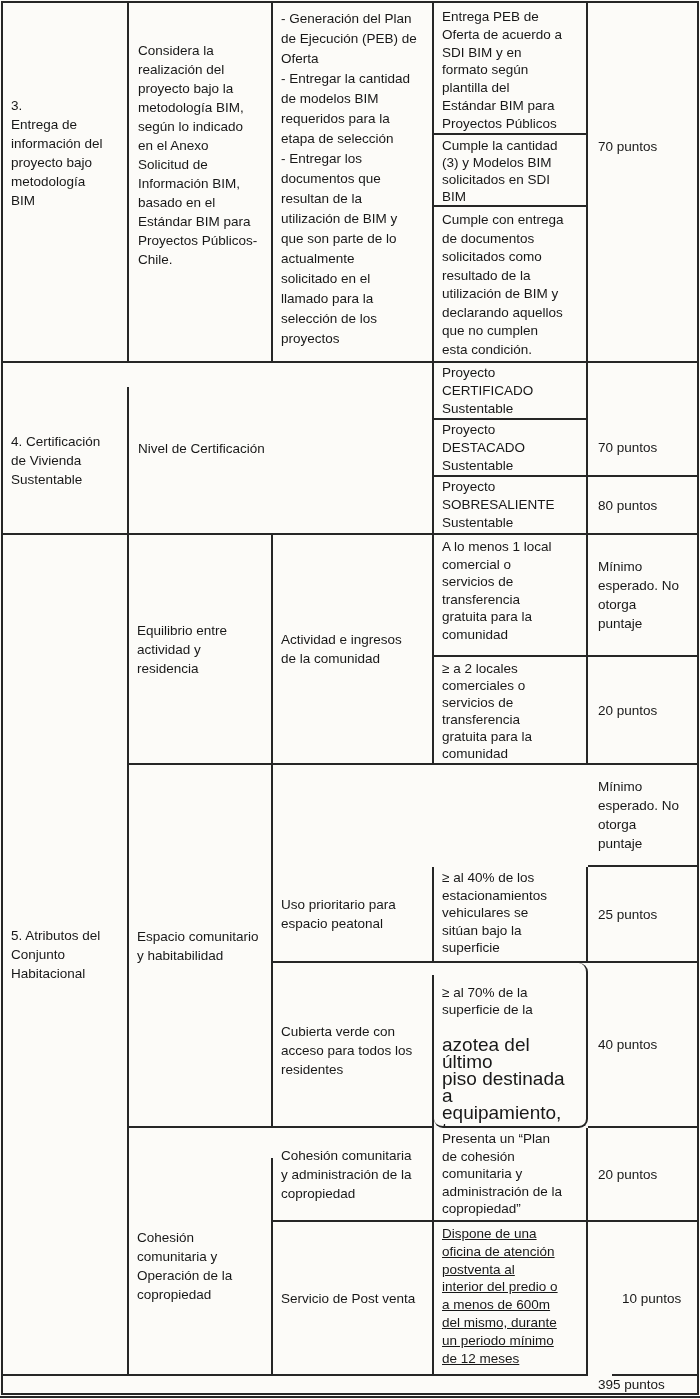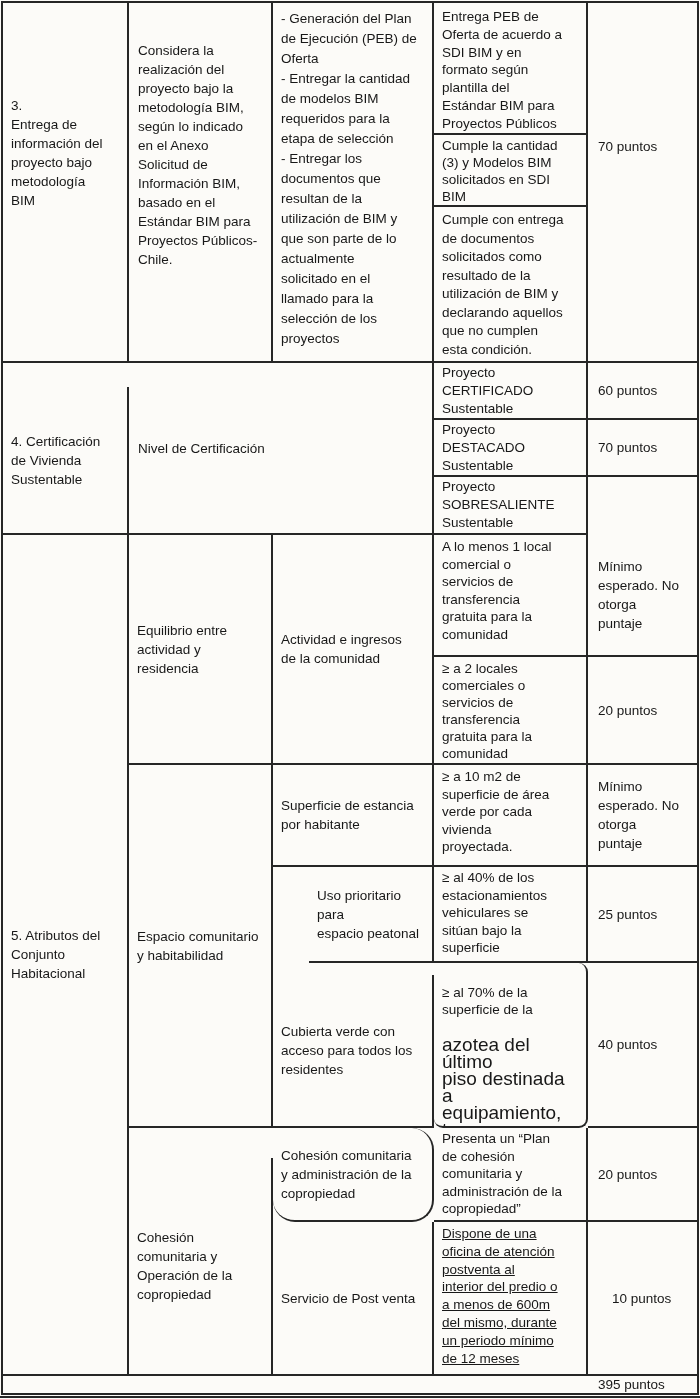--- a/index.html
+++ b/index.html
@@ -111,32 +111,32 @@
       <span>4. Certificación
 de Vivienda
 Sustentable</span>
     </div>
     <div class="cell vc" style="grid-area:4/2/7/4;padding-left:9px;">
       <span>Nivel de Certificación</span>
     </div>
     <div class="cell req" style="grid-area:4/4/5/5;padding-top:1px;line-height:18px;">Proyecto
 CERTIFICADO
 Sustentable</div>
-    <div class="cell vc no-r" style="grid-area:4/5/5/6;padding-left:10px;">
-      <span>60 puntos</span>
-    </div>
     <div class="cell req" style="grid-area:5/4/6/5;padding-top:1px;line-height:18px;">Proyecto
 DESTACADO
 Sustentable</div>
     <div class="cell vc no-r" style="grid-area:5/5/6/6;padding-left:10px;">
       <span>70 puntos</span>
     </div>
     <div class="cell req" style="grid-area:6/4/7/5;padding-top:1px;line-height:18px;">Proyecto
 SOBRESALIENTE
 Sustentable</div>
+    <div class="cell vc no-r" style="grid-area:6/5/7/6;padding-left:10px;">
+      <span>80 puntos</span>
+    </div>
 
     <div class="cell vc" style="grid-area:7/1/14/2;">
       <span>5. Atributos del
 Conjunto
 Habitacional</span>
     </div>
 
     <div class="cell vc" style="grid-area:7/2/9/3;">
       <span>Equilibrio entre
 actividad y
@@ -165,37 +165,28 @@
 gratuita para la
 comunidad</div>
     <div class="cell vc no-r" style="grid-area:8/5/9/6;padding-left:10px;">
       <span>20 puntos</span>
     </div>
 
     <div class="cell vc" style="grid-area:9/2/12/3;">
       <span>Espacio comunitario
 y habitabilidad</span>
     </div>
-    <div class="cell vc" style="grid-area:9/3/10/4;">
-      <span>Superficie de estancia
-por habitante</span>
-    </div>
-    <div class="cell req" style="grid-area:9/4/10/5;padding-top:3px;">≥ a 10 m2 de
-superficie de área
-verde por cada
-vivienda
-proyectada.</div>
     <div class="cell vc no-r" style="grid-area:9/5/10/6;padding-left:10px;">
       <span>Mínimo
 esperado. No
 otorga
 puntaje</span>
     </div>
 
-    <div class="cell vc" style="grid-area:10/3/11/4;margin-left:36px;">
+    <div class="cell vc" style="grid-area:10/3/11/4;">
       <span>Uso prioritario para
 espacio peatonal</span>
     </div>
     <div class="cell req" style="grid-area:10/4/11/5;padding-top:2px;">≥ al 40% de los
 estacionamientos
 vehiculares se
 sitúan bajo la
 superficie</div>
     <div class="cell vc no-r" style="grid-area:10/5/11/6;padding-left:10px;">
       <span>25 puntos</span>
@@ -219,21 +210,21 @@
     <div class="cell vc no-r" style="grid-area:11/5/12/6;padding-left:10px;">
       <span>40 puntos</span>
     </div>
 
     <div class="cell vc" style="grid-area:12/2/14/3;margin-top:30px;">
       <span>Cohesión
 comunitaria y
 Operación de la
 copropiedad</span>
     </div>
-    <div class="cell vc" style="grid-area:12/3/13/4;border-radius:22px;">
+    <div class="cell vc" style="grid-area:12/3/13/4;">
       <span>Cohesión comunitaria
 y administración de la
 copropiedad</span>
     </div>
     <div class="cell req" style="grid-area:12/4/13/5;padding-top:2px;">Presenta un “Plan
 de cohesión
 comunitaria y
 administración de la
 copropiedad”</div>
     <div class="cell vc no-r" style="grid-area:12/5/13/6;padding-left:10px;">
@@ -244,21 +235,21 @@
       <span>Servicio de Post venta</span>
     </div>
     <div class="cell req" style="grid-area:13/4/14/5;padding-top:3px;line-height:17.8px;text-decoration:underline;">Dispone de una
 oficina de atención
 postventa al
 interior del predio o
 a menos de 600m
 del mismo, durante
 un periodo mínimo
 de 12 meses</div>
-    <div class="cell vc no-r" style="grid-area:13/5/14/6;padding-left:24px;">
+    <div class="cell vc no-r" style="grid-area:13/5/14/6;padding-left:10px;margin-left:24px;">
       <span>10 puntos</span>
     </div>
 
     <div class="cell vc no-r no-b" style="grid-area:14/5/15/6;padding-left:10px;line-height:14px;">
       <span>395 puntos</span>
     </div>
   </div>
 
   <div class="bottom-rule"></div>
 </div>

